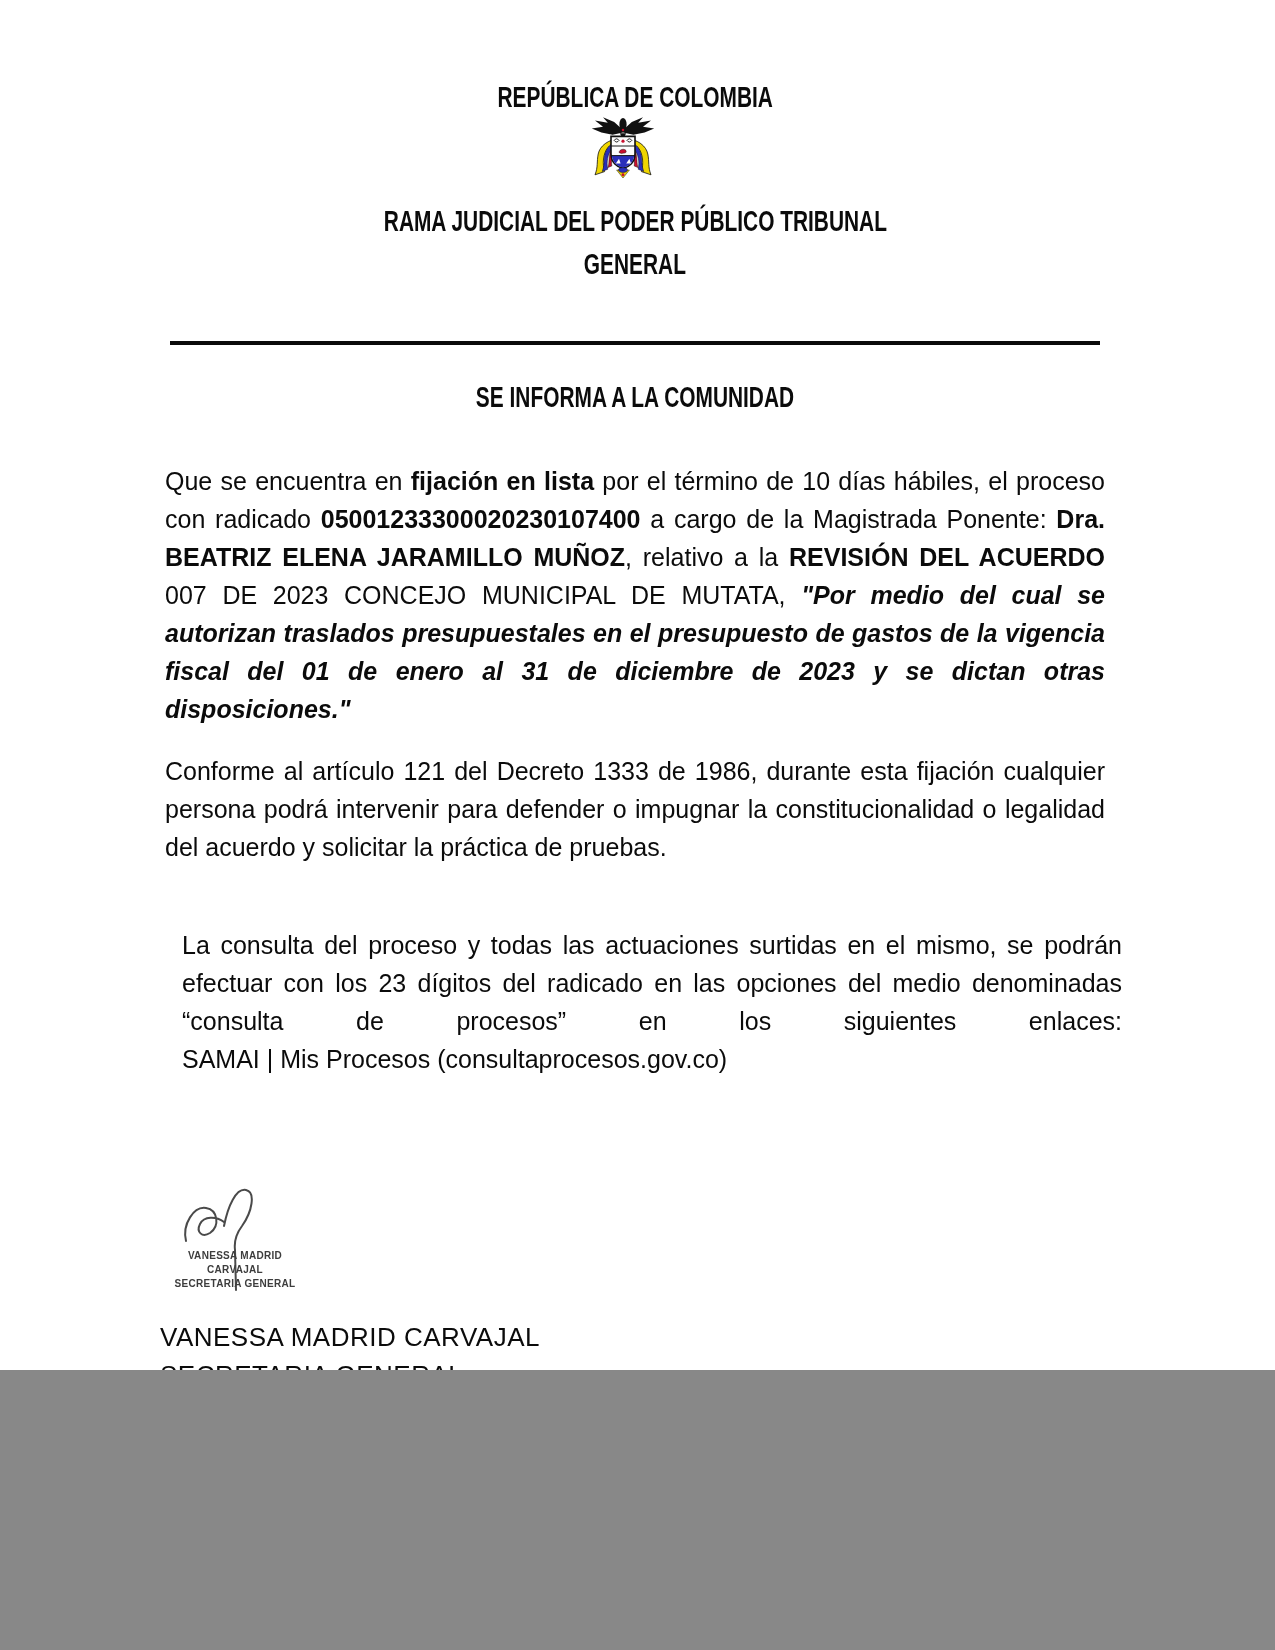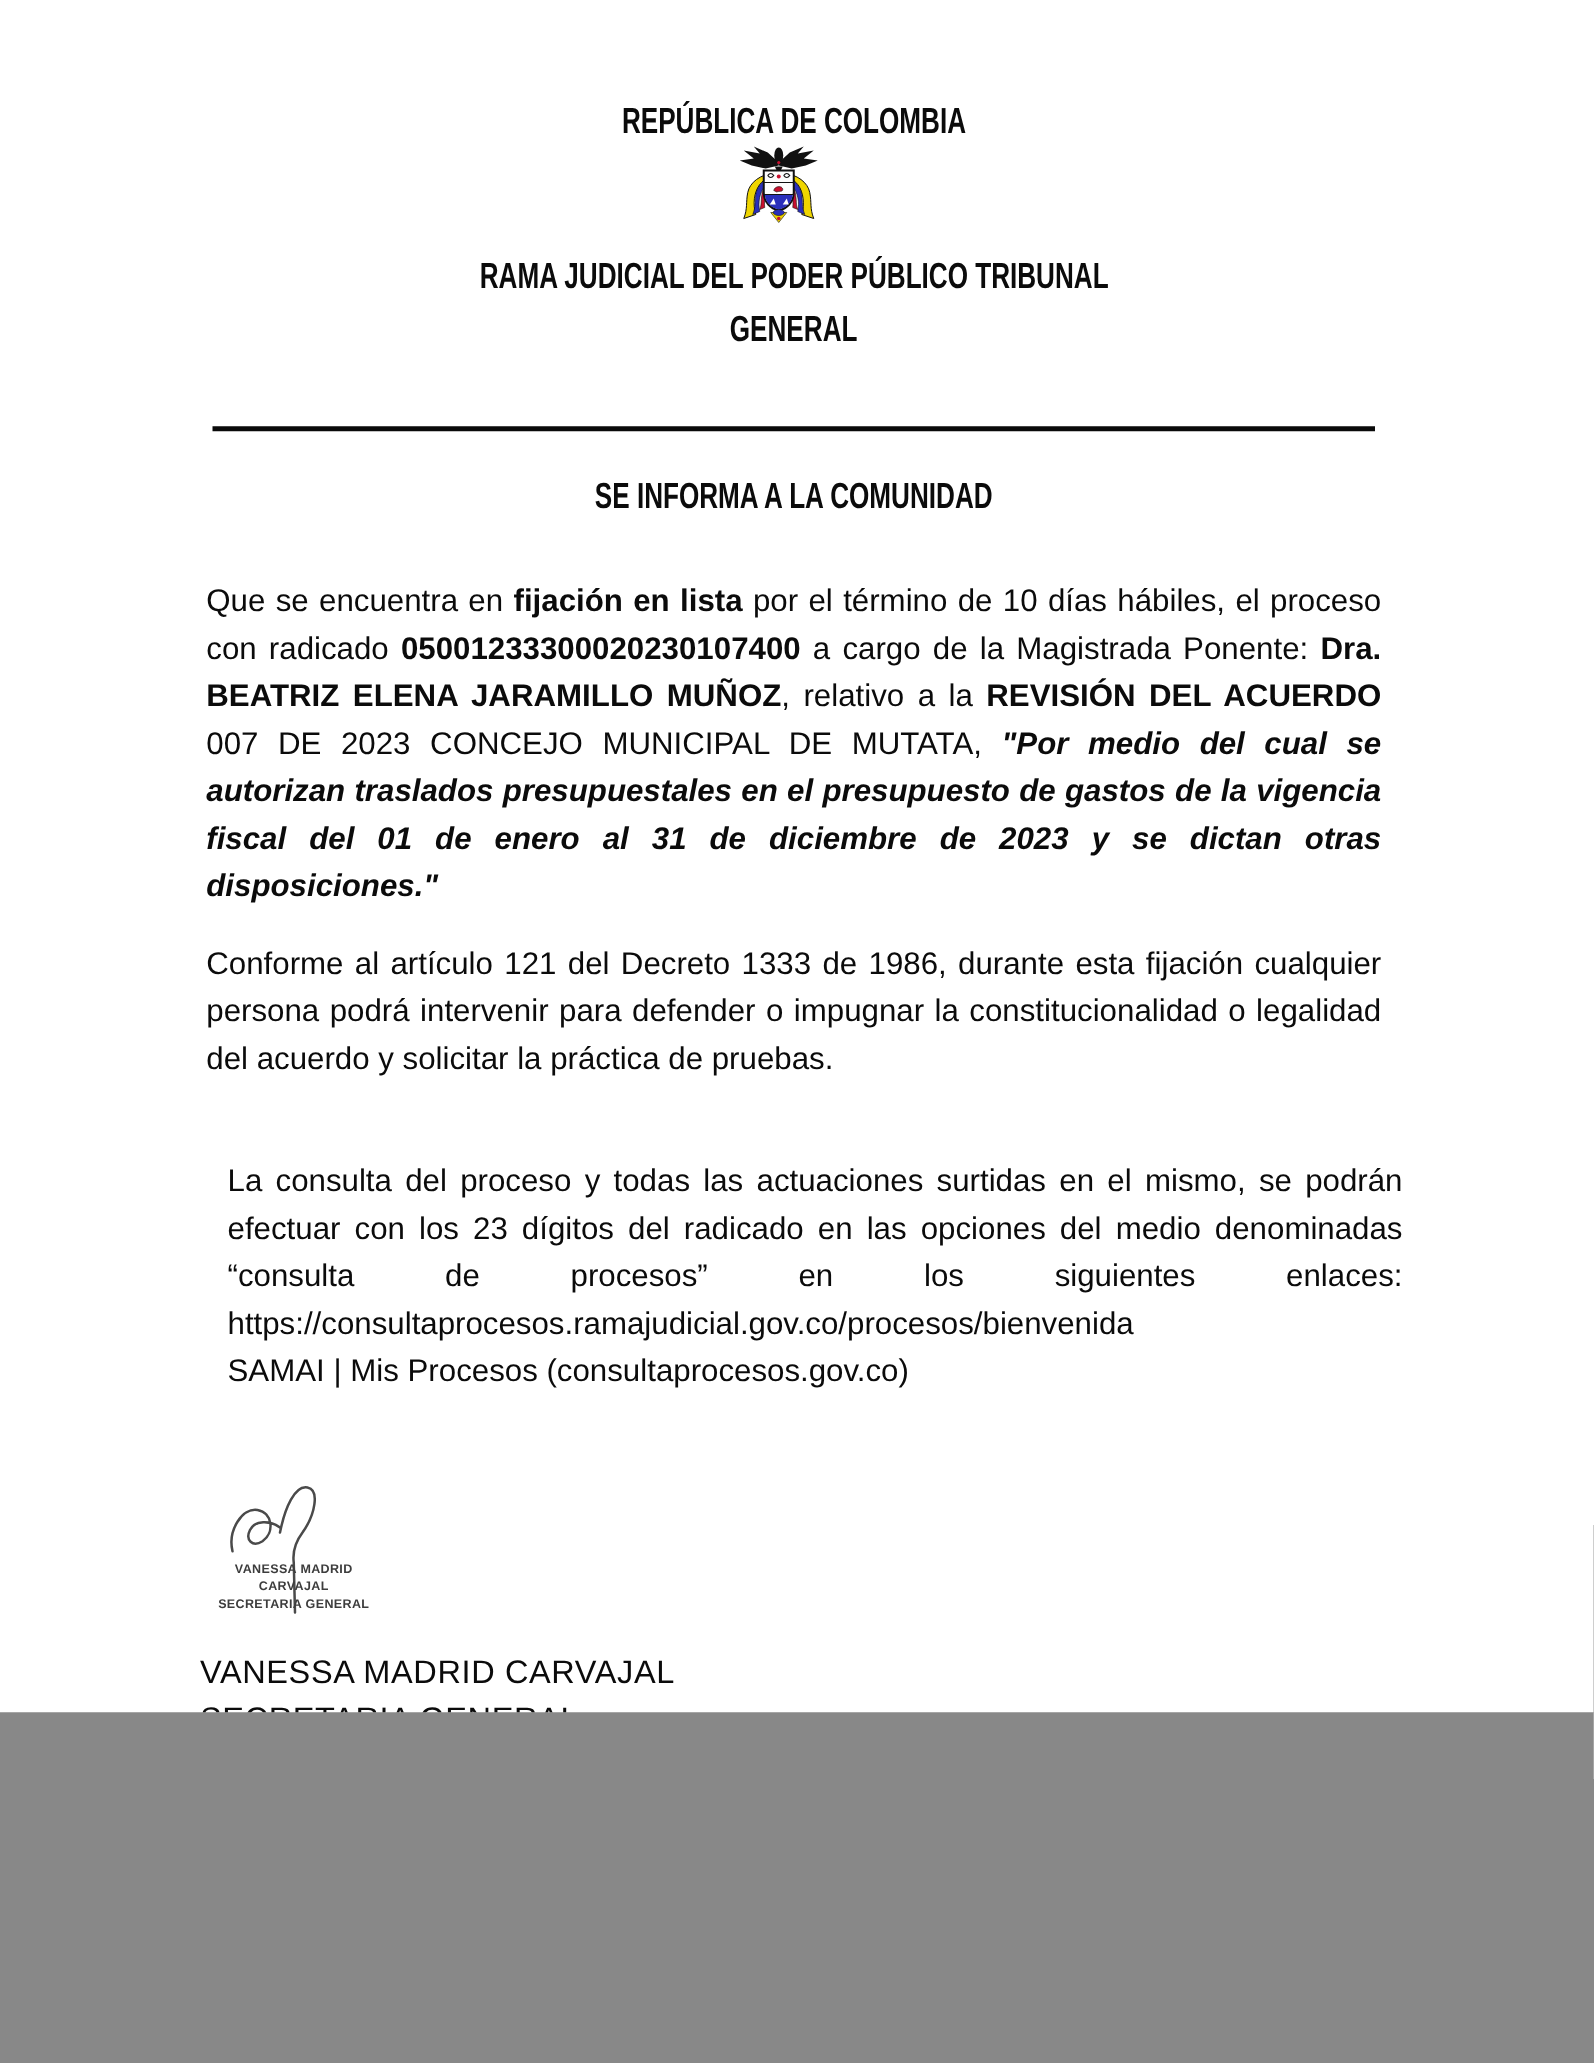--- a/index.html
+++ b/index.html
@@ -106,21 +106,20 @@
   <div class="col hline notice" style="top:378px;">
     <span>SE INFORMA A LA COMUNIDAD</span>
   </div>
 
   <p class="body-par" style="top:462px;margin:0;"><span>Que se encuentra en </span><span class="b">fijación en lista</span><span> por el término de 10 días hábiles, el proceso con radicado </span><span class="b">05001233300020230107400</span><span> a cargo de la Magistrada Ponente: </span><span class="b">Dra. BEATRIZ ELENA JARAMILLO MUÑOZ</span><span>, relativo a la </span><span class="b">REVISIÓN DEL ACUERDO</span><span> 007 DE 2023 CONCEJO MUNICIPAL DE MUTATA, </span><span class="bi">"Por medio del cual se autorizan traslados presupuestales en el presupuesto de gastos de la vigencia fiscal del 01 de enero al 31 de diciembre de 2023 y se dictan otras disposiciones."</span></p>
 
   <p class="body-par" style="top:752px;margin:0;"><span>Conforme al artículo 121 del Decreto 1333 de 1986, durante esta fijación cualquier persona podrá intervenir para defender o impugnar la constitucionalidad o legalidad del acuerdo y solicitar la práctica de pruebas.</span></p>
 
   <div class="body-par" style="top:926px;">
     <div class="p3-intro">La consulta del proceso y todas las actuaciones surtidas en el mismo, se podrán efectuar con los 23 dígitos del radicado en las opciones del medio denominadas “consulta de procesos” en los siguientes enlaces:</div>
-    <div class="plain-line">https://consultaprocesos.ramajudicial.gov.co/procesos/bienvenida</div>
     <div class="plain-line">SAMAI | Mis Procesos (consultaprocesos.gov.co)</div>
   </div>
 
 
   <div class="sig-scribble">
     <svg width="110" height="106" viewBox="0 0 110 106" aria-hidden="true">
       <path d="M8,55 C4,38 16,20 28,22 C40,24 42,40 32,47 C24,52 18,46 22,38 C26,30 38,30 46,36" fill="none" stroke="#4a4a4a" stroke-width="2" stroke-linecap="round"></path>
       <path d="M46,40 C50,20 58,2 68,4 C78,6 74,26 64,40 C58,48 56,56 57,64 L58,104" fill="none" stroke="#4a4a4a" stroke-width="2" stroke-linecap="round"></path>
     </svg>
   </div>

